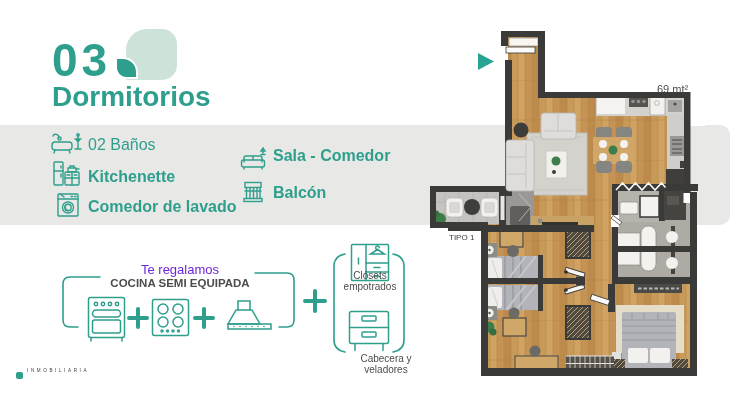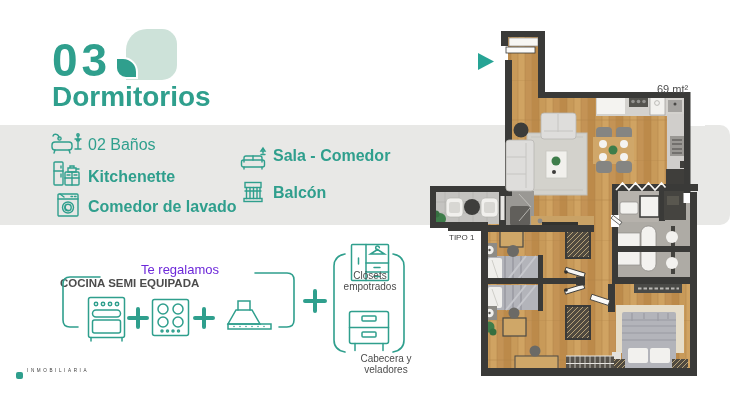--- a/index.html
+++ b/index.html
@@ -64,21 +64,21 @@
 <svg class="abs" style="left:242px;top:181px;" width="22" height="22" viewBox="0 0 22 22" fill="none" stroke="#2f9f8d" stroke-width="1.4" stroke-linecap="round">
   <rect x="3" y="1.5" width="16" height="5"></rect>
   <path d="M3 10 h16 M4.5 6.5 v11 M8 6.5 v11 M11.5 6.5 v11 M15 6.5 v11 M18 6.5 v11"></path>
   <rect x="2" y="17.5" width="18" height="3"></rect>
 </svg>
 
 <div class="abs teal" style="left:273px;top:184px;font-size:16px;font-weight:bold;">Balcón</div>
 
 <div class="abs" style="left:60px;top:262px;width:240px;text-align:center;font-size:13px;color:#6d28d9;">Te regalamos</div>
 
-<div class="abs" style="left:60px;top:277px;width:240px;text-align:left;font-size:11.5px;font-weight:bold;color:#4c4c4c;letter-spacing:0px;">COCINA SEMI EQUIPADA</div>
+<div class="abs" style="left:60px;top:277px;width:240px;text-align:center;font-size:11.5px;font-weight:bold;color:#4c4c4c;letter-spacing:0px;">COCINA SEMI EQUIPADA</div>
 
 <svg class="abs" style="left:58px;top:272px;" width="44" height="60" viewBox="0 0 44 60" fill="none" stroke="#2f9f8d" stroke-width="1.6" stroke-linecap="round">
   <path d="M42 5 H12 Q5 5 5 12 V48 Q5 55 12 55 H20"></path>
 </svg>
 
 <svg class="abs" style="left:253px;top:268px;" width="46" height="64" viewBox="0 0 46 64" fill="none" stroke="#2f9f8d" stroke-width="1.6" stroke-linecap="round">
   <path d="M2 5 H34 Q41 5 41 12 V52 Q41 59 34 59 H26"></path>
 </svg>
 
 <svg class="abs" style="left:87px;top:296px;" width="39" height="47" viewBox="0 0 39 47" fill="none" stroke="#2f9f8d" stroke-width="1.5" stroke-linecap="round">

